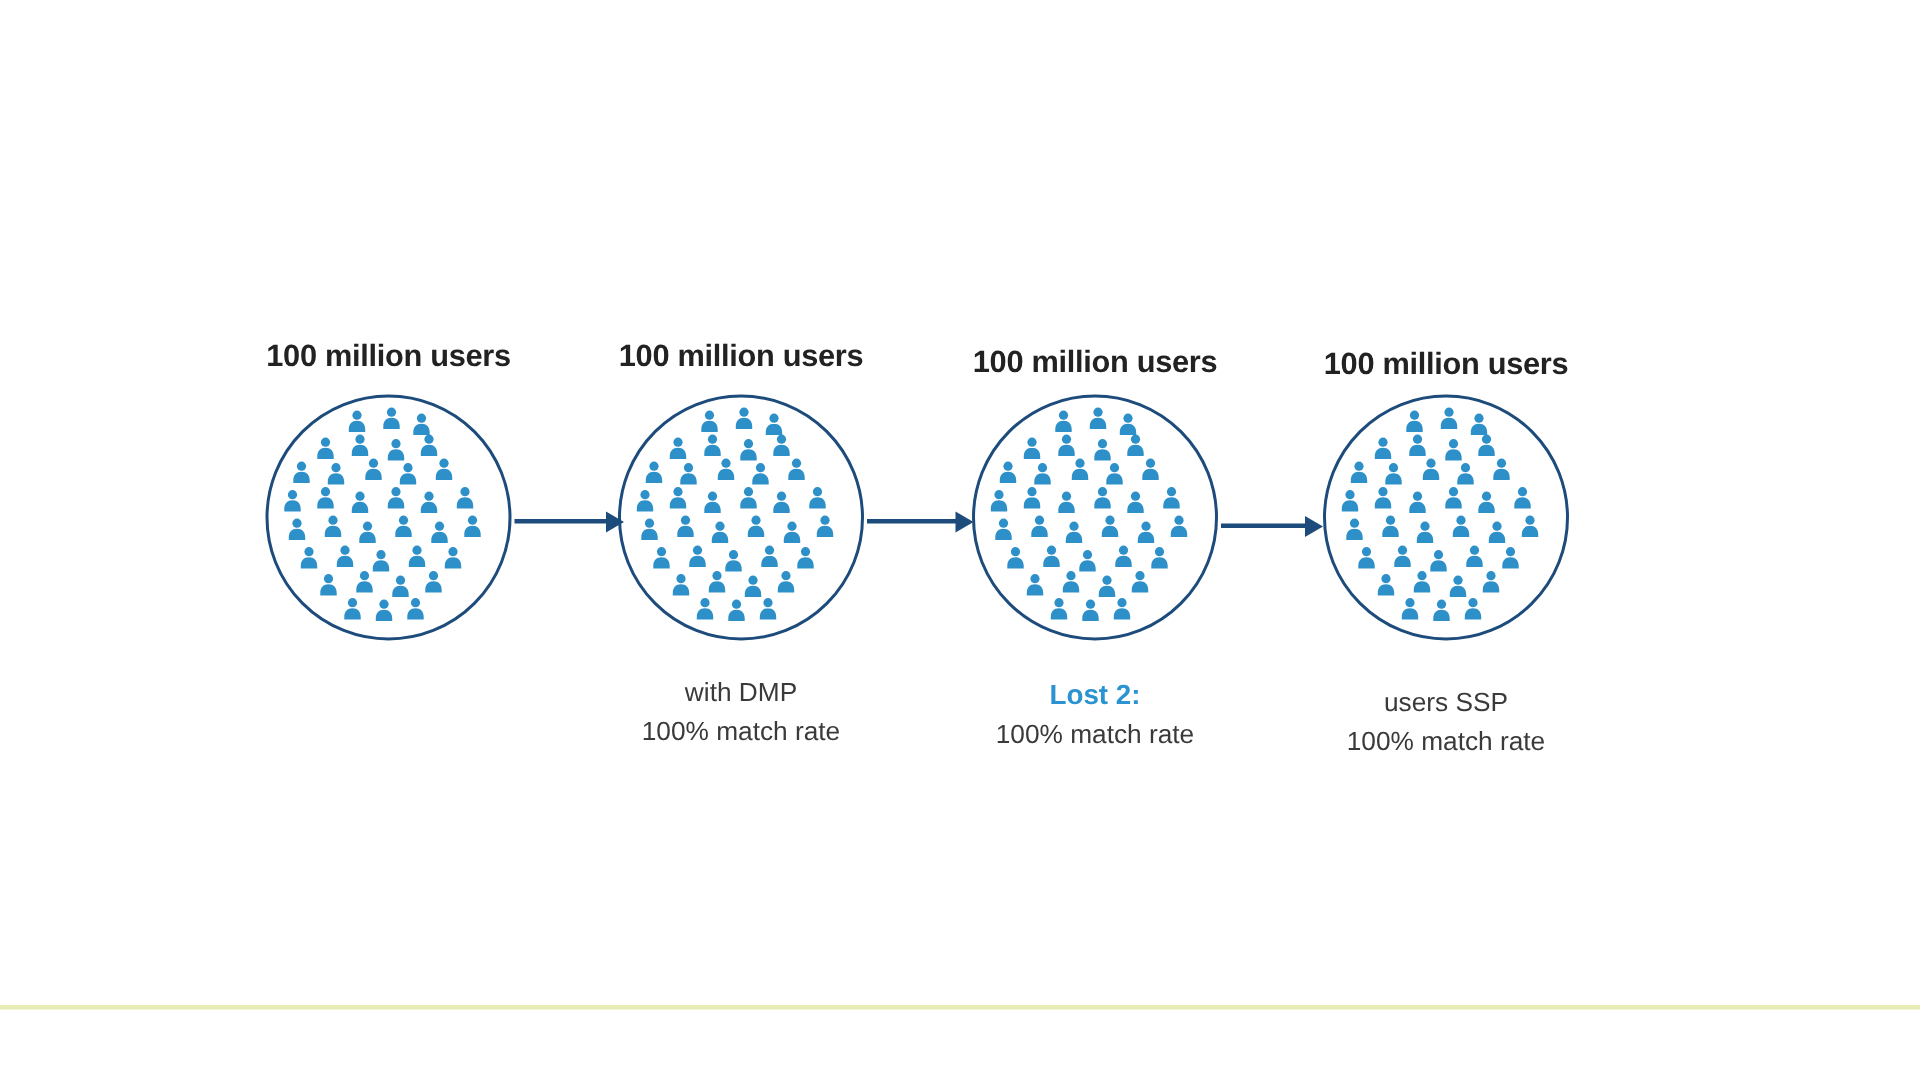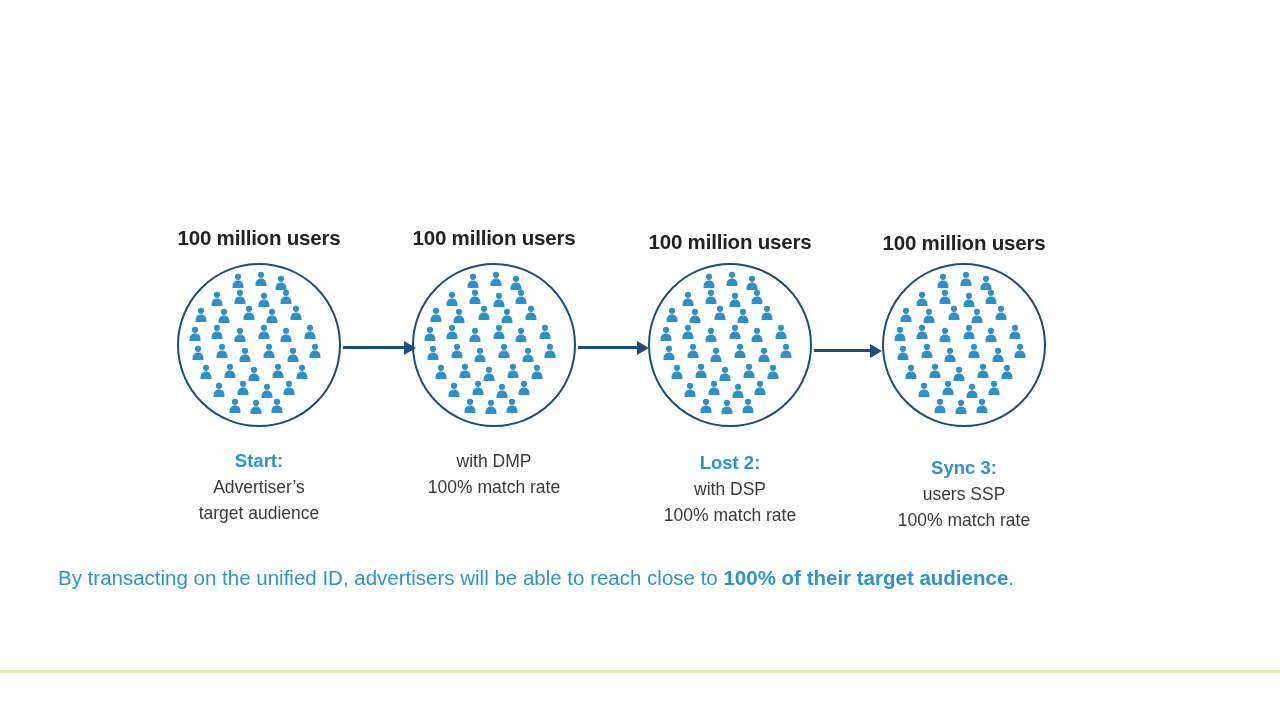--- a/index.html
+++ b/index.html
@@ -242,25 +242,20 @@
           </svg></span>
         <span class="person" style="left: 48%; top: 89%;"><svg viewBox="0 0 20 22">
             <circle cx="10" cy="5.4" r="4.1"></circle>
             <path d="M10 10.4c-4.5 0-7.3 3-7.3 7.7V20.4h14.6v-2.3c0-4.7-2.8-7.7-7.3-7.7z"></path>
           </svg></span>
         <span class="person" style="left: 61%; top: 88%;"><svg viewBox="0 0 20 22">
             <circle cx="10" cy="5.4" r="4.1"></circle>
             <path d="M10 10.4c-4.5 0-7.3 3-7.3 7.7V20.4h14.6v-2.3c0-4.7-2.8-7.7-7.3-7.7z"></path>
           </svg></span>
       </div>
-    <div class="caption">
-      <div class="cap-title">Start:</div>
-      <div class="cap-line">Advertiser’s</div>
-      <div class="cap-line">target audience</div>
-    </div>
   </div>
 
   <div class="group g1">
     <div class="group-header">100 million users</div>
     <div class="circle">
         <span class="person" style="left: 37%; top: 10%;"><svg viewBox="0 0 20 22">
             <circle cx="10" cy="5.4" r="4.1"></circle>
             <path d="M10 10.4c-4.5 0-7.3 3-7.3 7.7V20.4h14.6v-2.3c0-4.7-2.8-7.7-7.3-7.7z"></path>
           </svg></span>
         <span class="person" style="left: 51%; top: 9%;"><svg viewBox="0 0 20 22">
@@ -553,21 +548,20 @@
             <circle cx="10" cy="5.4" r="4.1"></circle>
             <path d="M10 10.4c-4.5 0-7.3 3-7.3 7.7V20.4h14.6v-2.3c0-4.7-2.8-7.7-7.3-7.7z"></path>
           </svg></span>
         <span class="person" style="left: 61%; top: 88%;"><svg viewBox="0 0 20 22">
             <circle cx="10" cy="5.4" r="4.1"></circle>
             <path d="M10 10.4c-4.5 0-7.3 3-7.3 7.7V20.4h14.6v-2.3c0-4.7-2.8-7.7-7.3-7.7z"></path>
           </svg></span>
       </div>
     <div class="caption">
       <div class="cap-title">Lost 2:</div>
-      <div class="cap-line">with DSP</div>
       <div class="cap-line">100% match rate</div>
     </div>
   </div>
 
   <div class="group g3">
     <div class="group-header">100 million users</div>
     <div class="circle">
         <span class="person" style="left: 37%; top: 10%;"><svg viewBox="0 0 20 22">
             <circle cx="10" cy="5.4" r="4.1"></circle>
             <path d="M10 10.4c-4.5 0-7.3 3-7.3 7.7V20.4h14.6v-2.3c0-4.7-2.8-7.7-7.3-7.7z"></path>
@@ -707,30 +701,26 @@
         <span class="person" style="left: 48%; top: 89%;"><svg viewBox="0 0 20 22">
             <circle cx="10" cy="5.4" r="4.1"></circle>
             <path d="M10 10.4c-4.5 0-7.3 3-7.3 7.7V20.4h14.6v-2.3c0-4.7-2.8-7.7-7.3-7.7z"></path>
           </svg></span>
         <span class="person" style="left: 61%; top: 88%;"><svg viewBox="0 0 20 22">
             <circle cx="10" cy="5.4" r="4.1"></circle>
             <path d="M10 10.4c-4.5 0-7.3 3-7.3 7.7V20.4h14.6v-2.3c0-4.7-2.8-7.7-7.3-7.7z"></path>
           </svg></span>
       </div>
     <div class="caption">
-      <div class="cap-title">Sync 3:</div>
       <div class="cap-line">users SSP</div>
       <div class="cap-line">100% match rate</div>
     </div>
   </div>
 
   <div class="arrow a0"></div>
   <div class="arrow a1"></div>
   <div class="arrow a2"></div>
 
-  <p class="conclusion">
-    <span>By transacting on the unified ID, advertisers will be able to reach close to </span><strong>100% of their target audience</strong><span>.</span>
-  </p>
 
   <div class="footer-line"></div>
 
 
 </div>
 
 </body></html>

